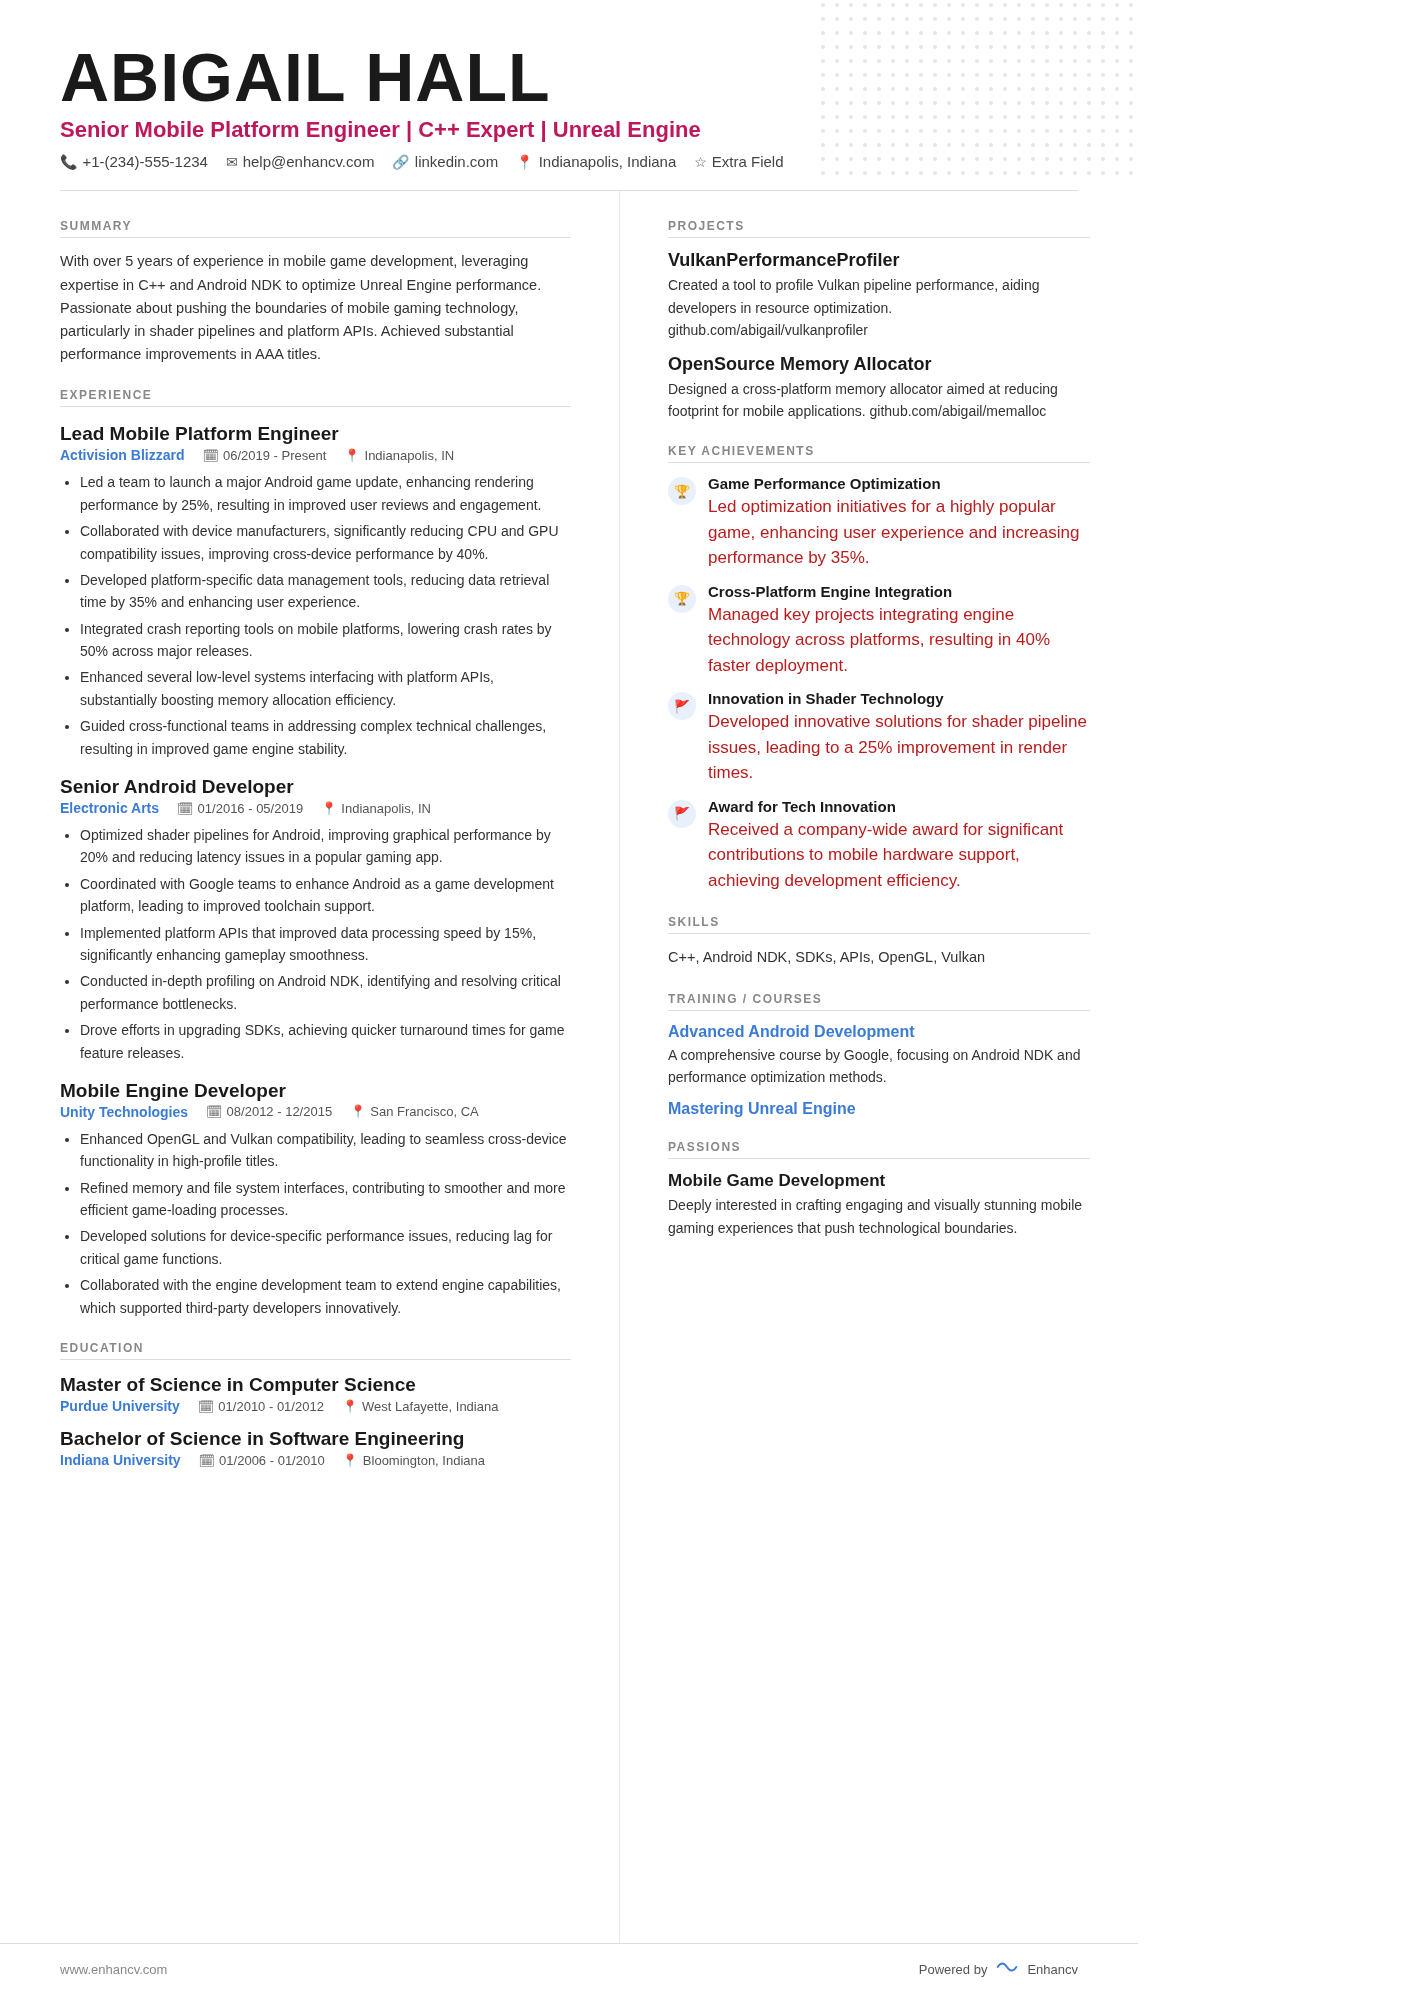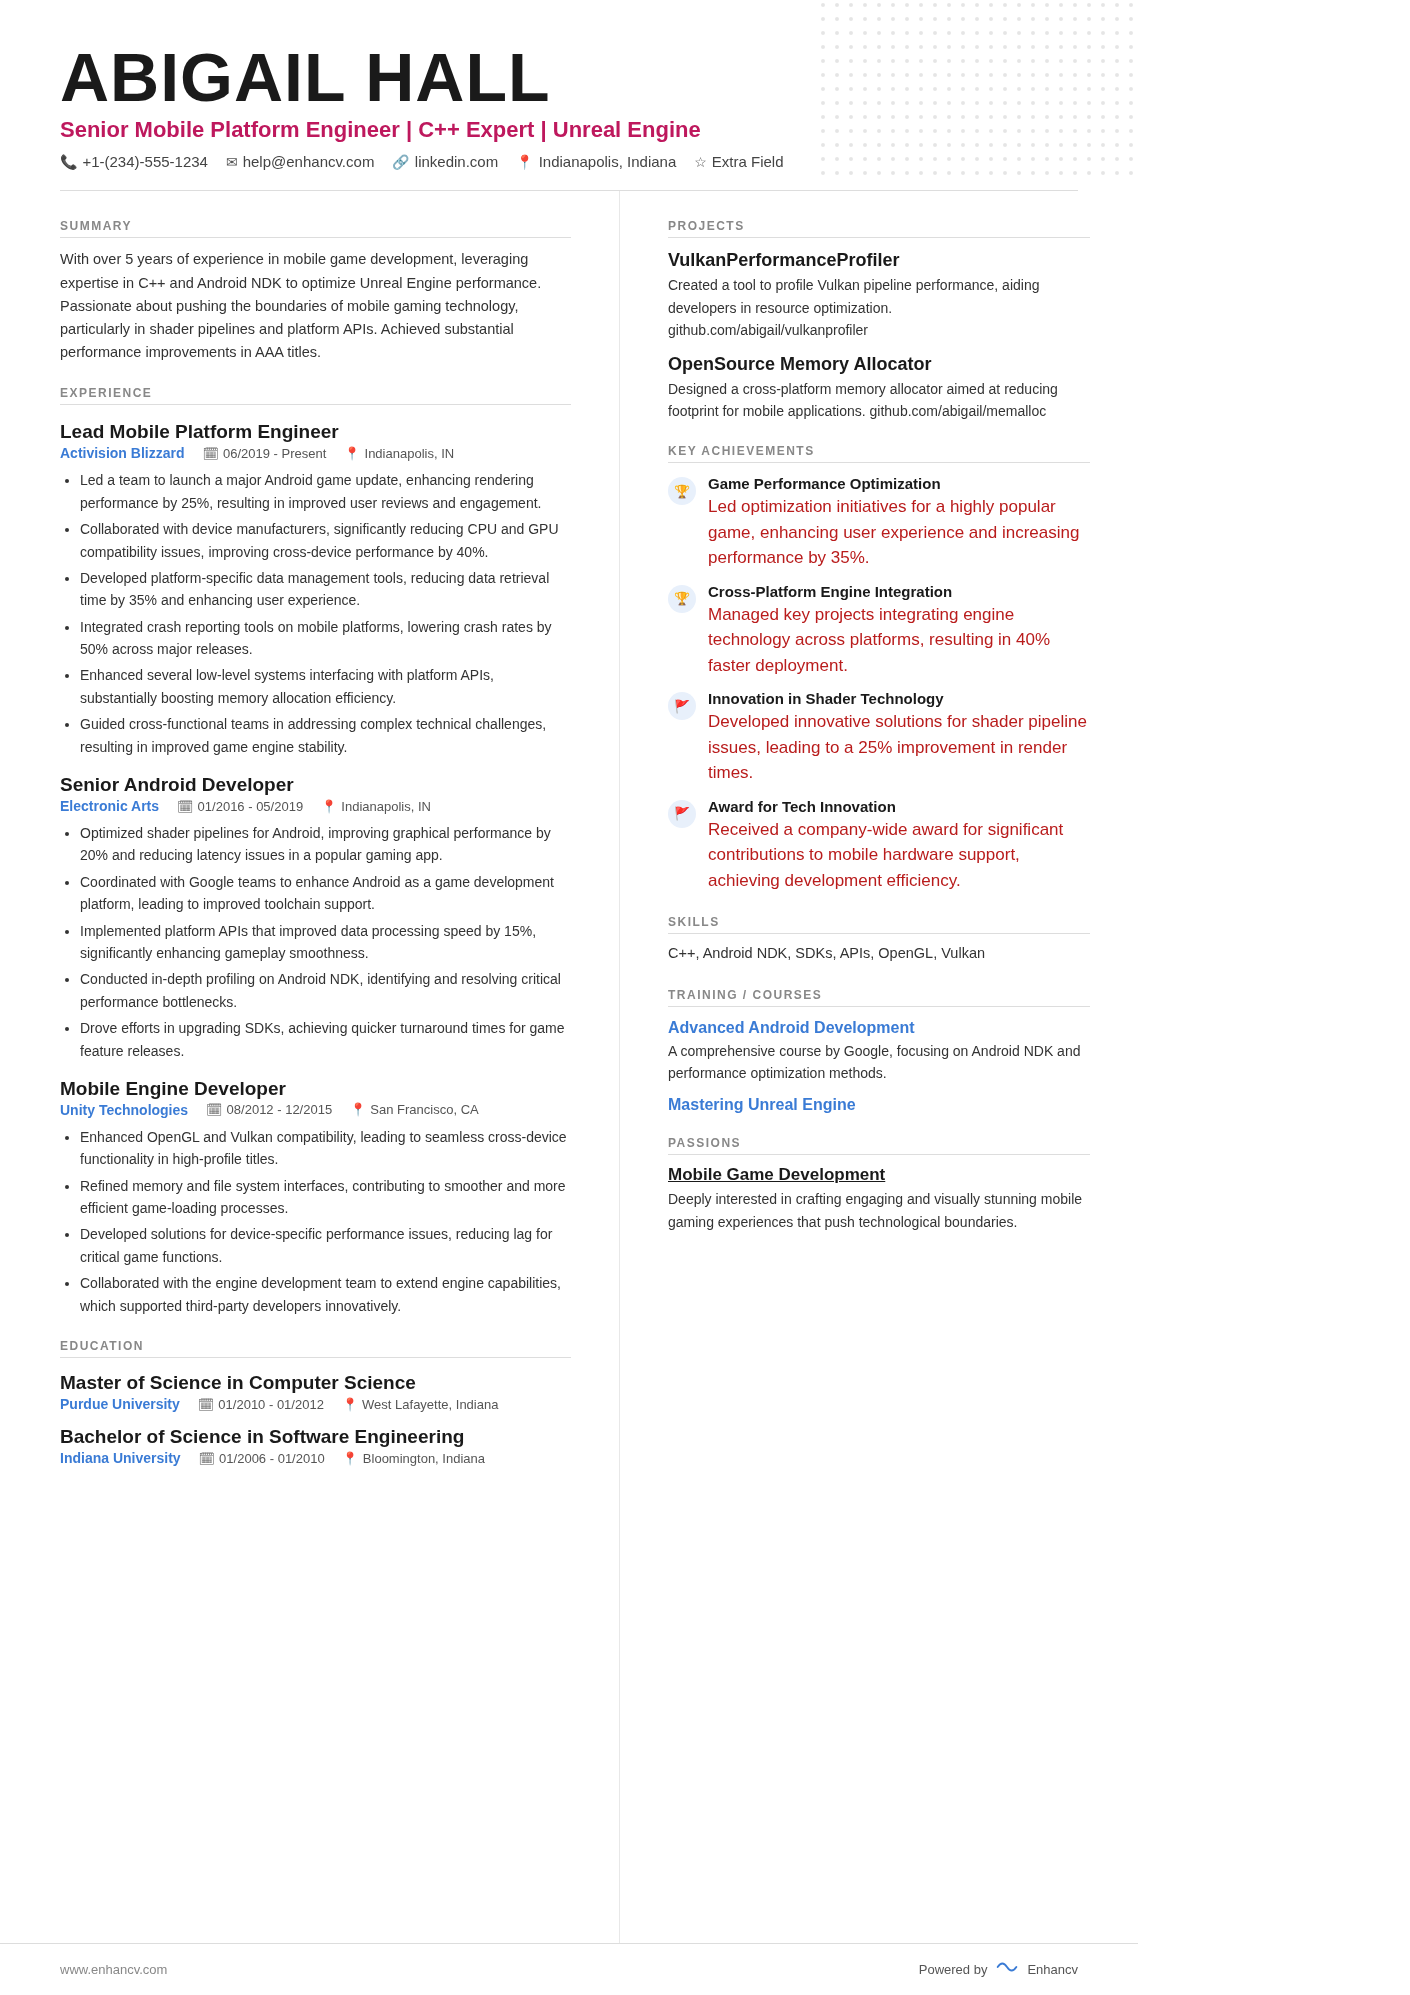--- a/index.html
+++ b/index.html
@@ -78,21 +78,21 @@
     .right-col {
       flex: 1;
       padding: 28px 48px 40px 48px;
     }
     .section-label {
       font-size: 12px;
       font-weight: 700;
       color: #888;
       letter-spacing: 1.5px;
       text-transform: uppercase;
-      margin-bottom: 6px;
+      margin-bottom: 12px;
       margin-top: 22px;
       border-bottom: 1px solid #ddd;
       padding-bottom: 4px;
     }
     .section-label:first-child { margin-top: 0; }
     .summary-text {
       font-size: 14.5px;
       color: #333;
       line-height: 1.6;
       margin-top: 10px;
@@ -214,21 +214,20 @@
       font-size: 14px;
       color: #333;
       line-height: 1.6;
     }
     .passion-title {
       font-size: 17px;
       font-weight: 700;
       color: #1a1a1a;
       margin-top: 10px;
       margin-bottom: 3px;
-      text-decoration: underline;
     }
     .passion-desc {
       font-size: 14px;
       color: #333;
       line-height: 1.6;
     }
     .footer {
       border-top: 1px solid #ddd;
       padding: 14px 60px;
       display: flex;

